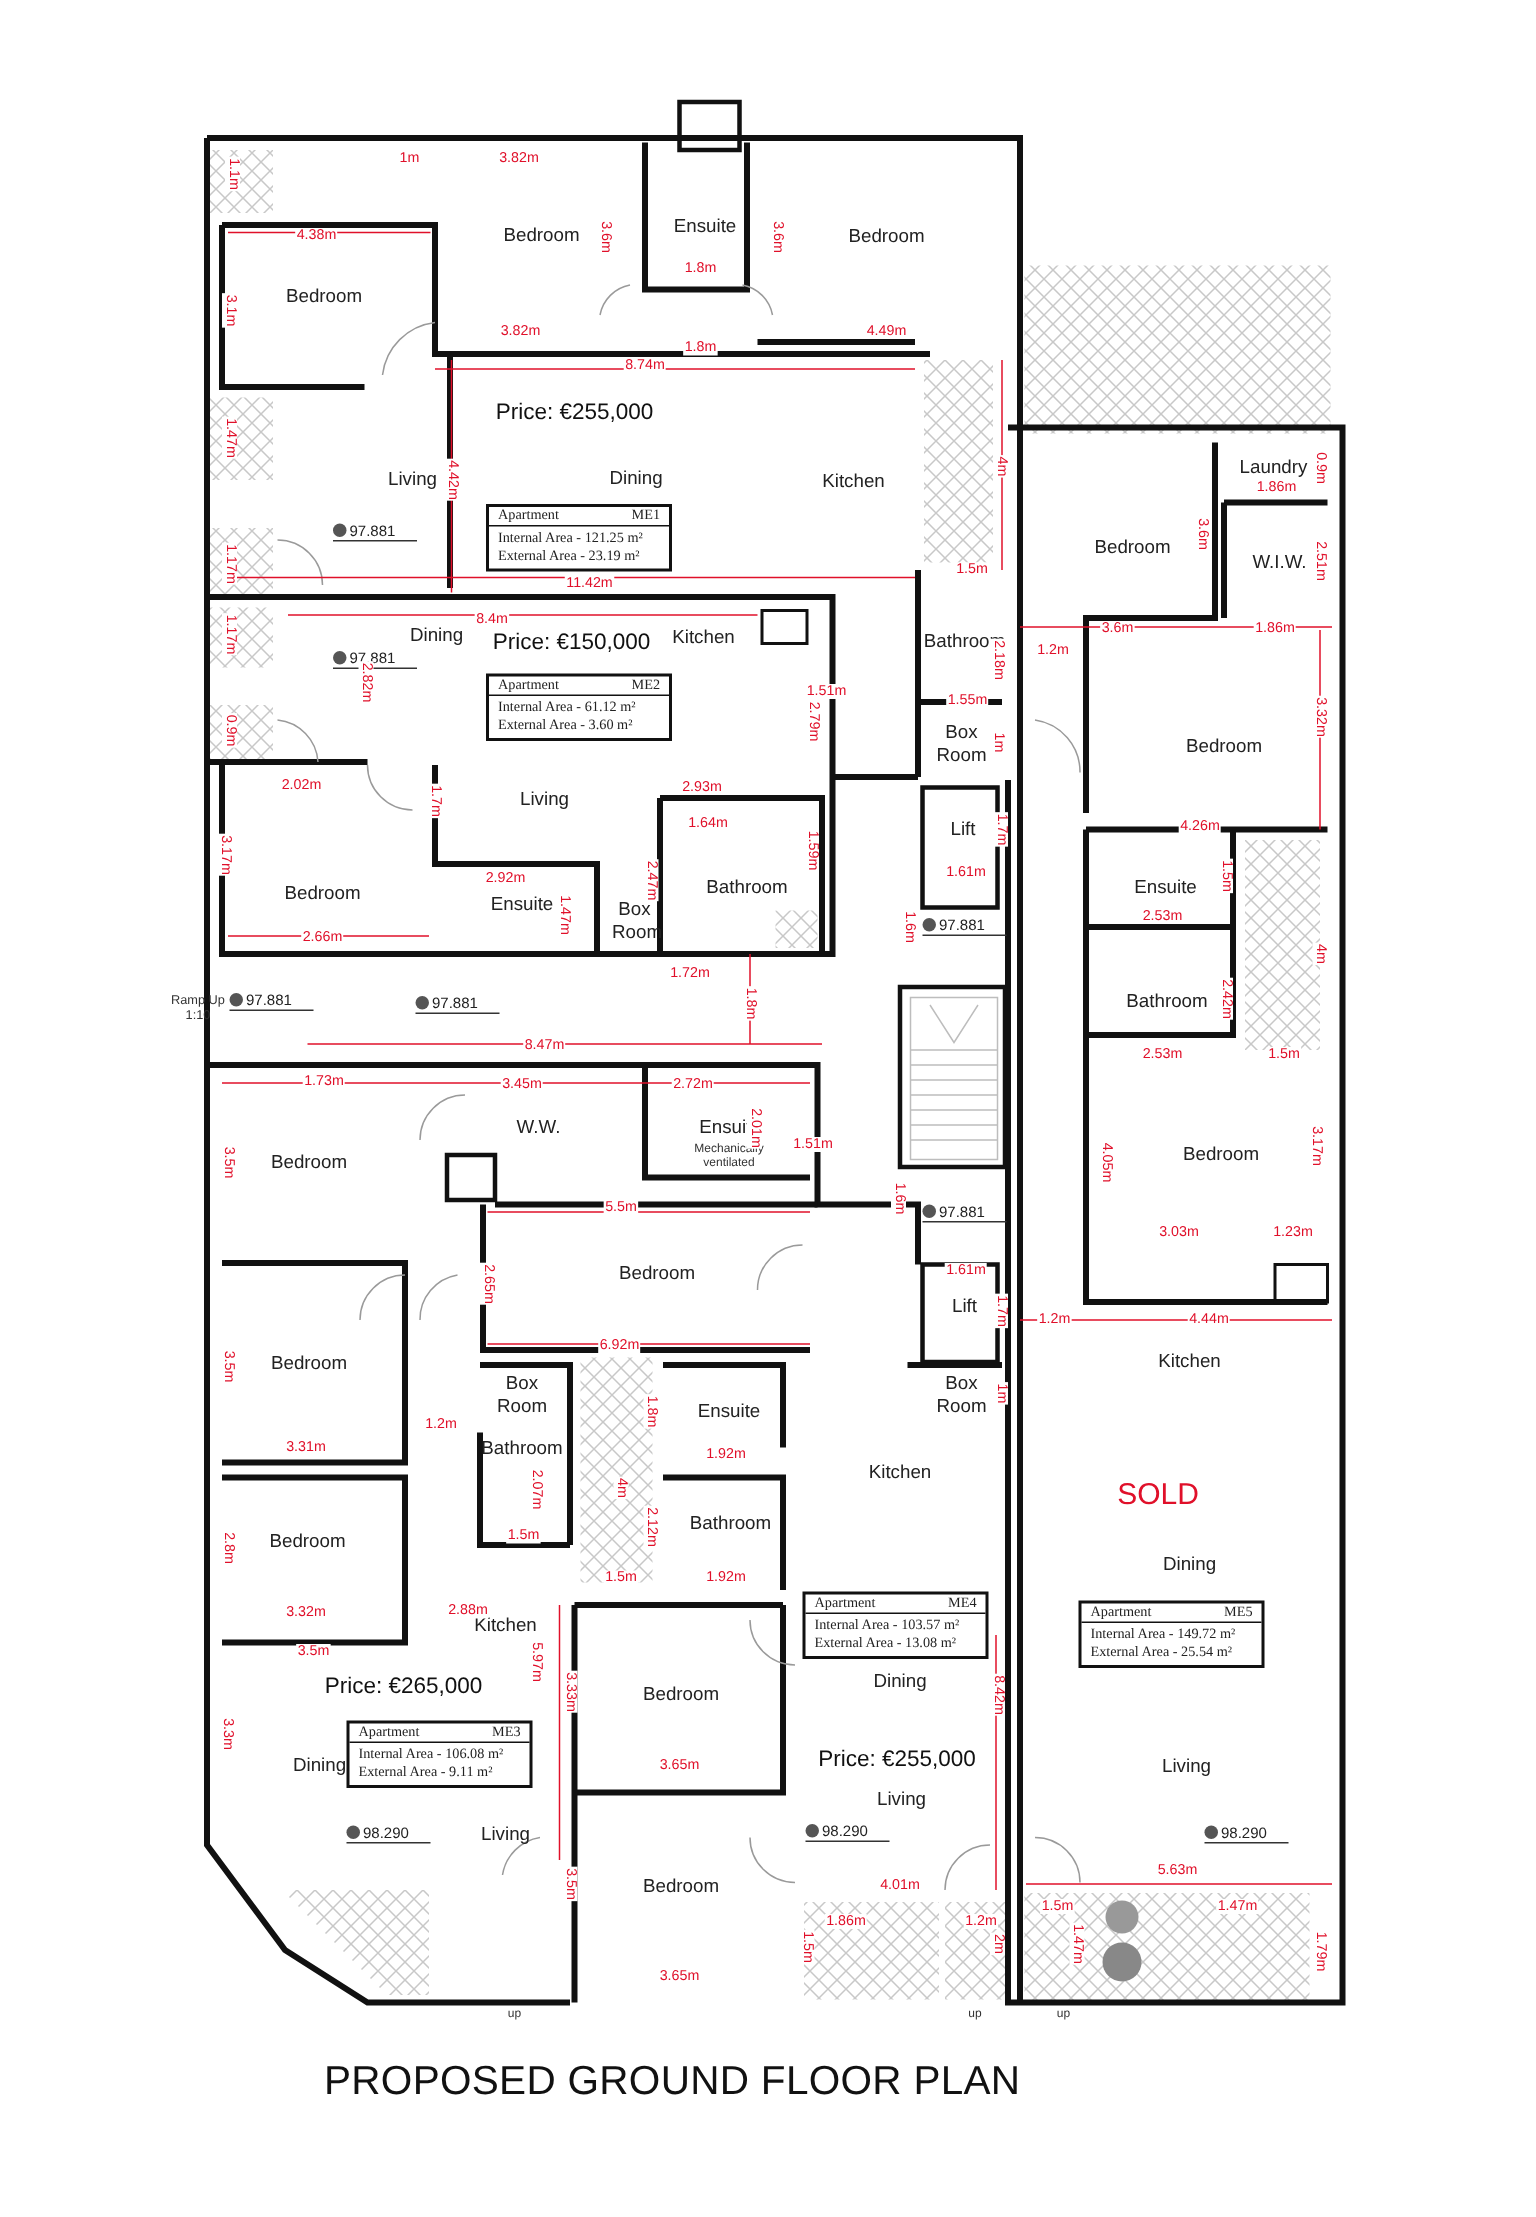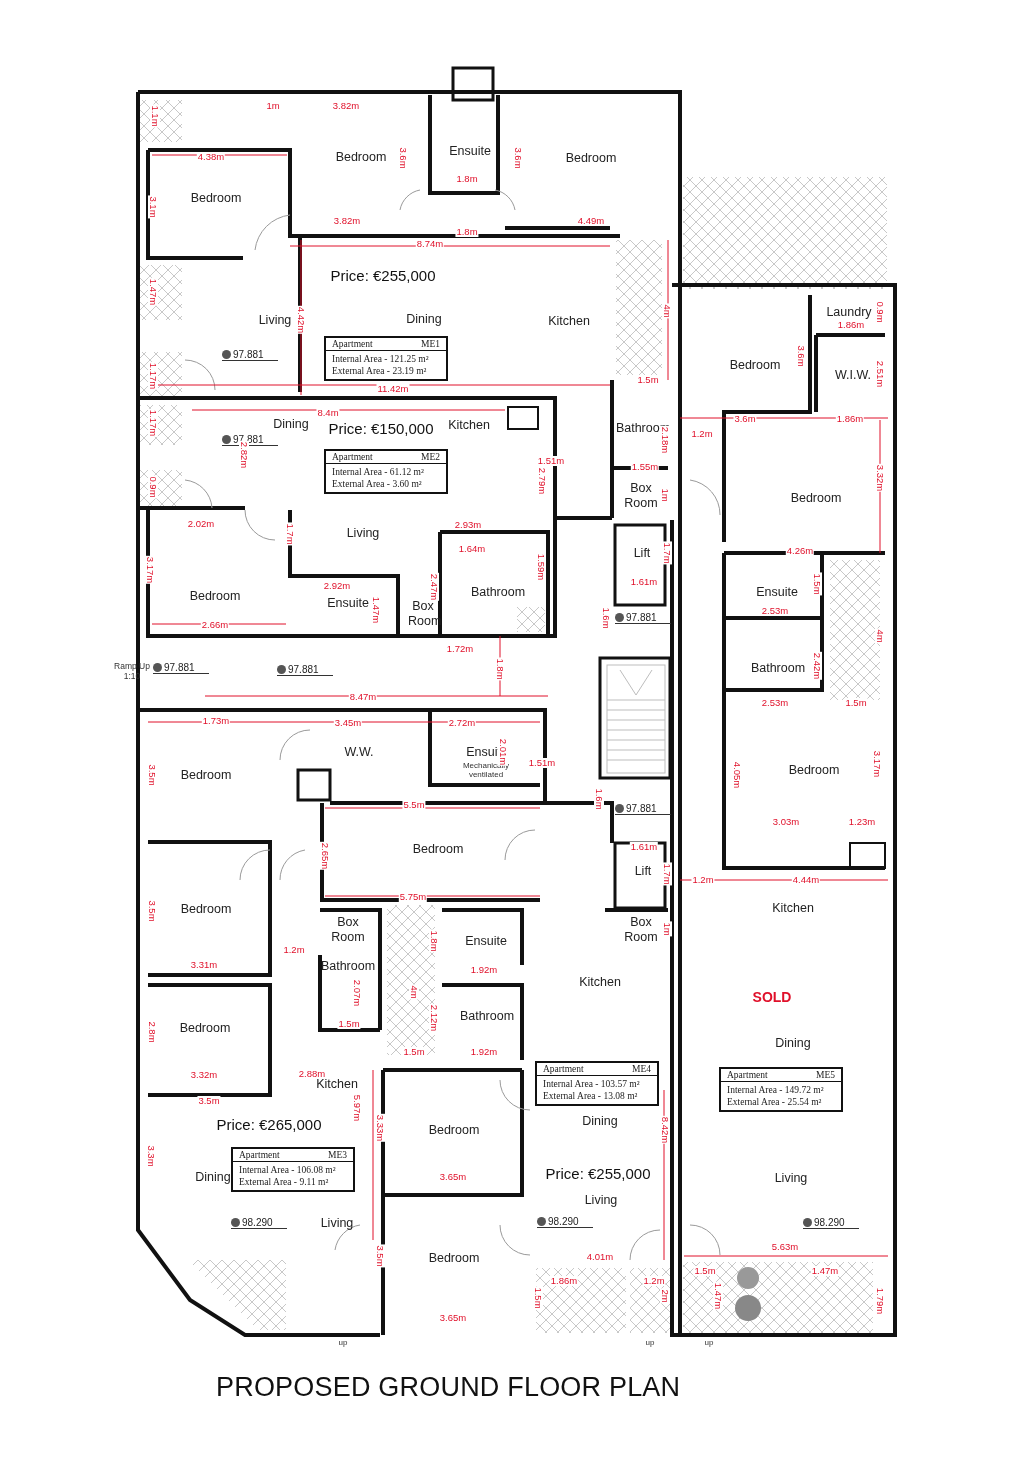--- a/index.html
+++ b/index.html
@@ -4,21 +4,21 @@
 <style>
   html, body { margin:0; padding:0; background:#ffffff; }
   body { width:1024px; height:1478px; position:relative; overflow:hidden;
          font-family:"Liberation Sans", sans-serif; color:#111; }
   #plan { position:absolute; left:0; top:0; width:1024px; height:1478px; }
   .lbl { position:absolute; font-size:12.5px; color:#222; white-space:nowrap; transform:translate(-50%,-50%); text-align:center; line-height:15px; }
   .lbl.small { font-size:8px; line-height:9px; color:#333; }
   .dim { position:absolute; font-size:9.5px; color:#e0102a; white-space:nowrap; transform:translate(-50%,-50%); background:#fff; padding:0 1px; line-height:10px; }
   .dim.v { transform:translate(-50%,-50%) rotate(90deg); }
   .price { position:absolute; font-size:15px; color:#111; white-space:nowrap; transform:translate(-50%,-50%); }
-  .sold { position:absolute; font-size:14px; color:#e0102a; font-weight:bold; transform:translate(-50%,-50%); }
+  .sold { position:absolute; font-size:20px; color:#e0102a; font-weight:normal; transform:translate(-50%,-50%); }
   .level { position:absolute; font-size:10px; color:#222; white-space:nowrap; border-bottom:1px solid #333; padding-right:14px; line-height:11px; }
   .level .mark { display:inline-block; width:9px; height:9px; border-radius:50%; background:#555; margin-right:2px; vertical-align:-1px; }
   .infobox { position:absolute; border:2px solid #111; background:#fff; font-family:"Liberation Serif", serif; font-size:9.5px; color:#222; }
   .infobox .hd { display:flex; justify-content:space-between; padding:1px 6px; border-bottom:1.5px solid #111; }
   .infobox .bd { padding:2px 6px; line-height:12px; }
   .title { position:absolute; left:216px; top:1372px; font-size:27px; color:#111; letter-spacing:0.2px; white-space:nowrap; }
   .ramp { position:absolute; font-size:8.5px; color:#333; text-align:center; line-height:10px; }
 </style>
 </head>
 <body>
@@ -313,21 +313,21 @@
   <div class="dim v" style="left:500px;top:669px">1.8m</div>
   <div class="dim" style="left:363px;top:697px">8.47m</div>
   <div class="dim" style="left:216px;top:721px">1.73m</div>
   <div class="dim" style="left:348px;top:723px">3.45m</div>
   <div class="dim" style="left:462px;top:723px">2.72m</div>
   <div class="dim v" style="left:503px;top:752px">2.01m</div>
   <div class="dim" style="left:542px;top:763px">1.51m</div>
   <div class="dim v" style="left:152px;top:775px">3.5m</div>
   <div class="dim" style="left:414px;top:805px">5.5m</div>
   <div class="dim v" style="left:325px;top:856px">2.65m</div>
-  <div class="dim" style="left:413px;top:897px">5.75m</div>
+  <div class="dim" style="left:413px;top:897px">6.92m</div>
   <div class="dim v" style="left:599px;top:799px">1.6m</div>
   <div class="dim" style="left:644px;top:847px">1.61m</div>
   <div class="dim v" style="left:667px;top:874px">1.7m</div>
   <div class="dim v" style="left:667px;top:929px">1m</div>
   <div class="dim v" style="left:152px;top:911px">3.5m</div>
   <div class="dim" style="left:294px;top:950px">1.2m</div>
   <div class="dim" style="left:204px;top:965px">3.31m</div>
   <div class="dim v" style="left:434px;top:941px">1.8m</div>
   <div class="dim" style="left:484px;top:970px">1.92m</div>
   <div class="dim v" style="left:357px;top:993px">2.07m</div>

